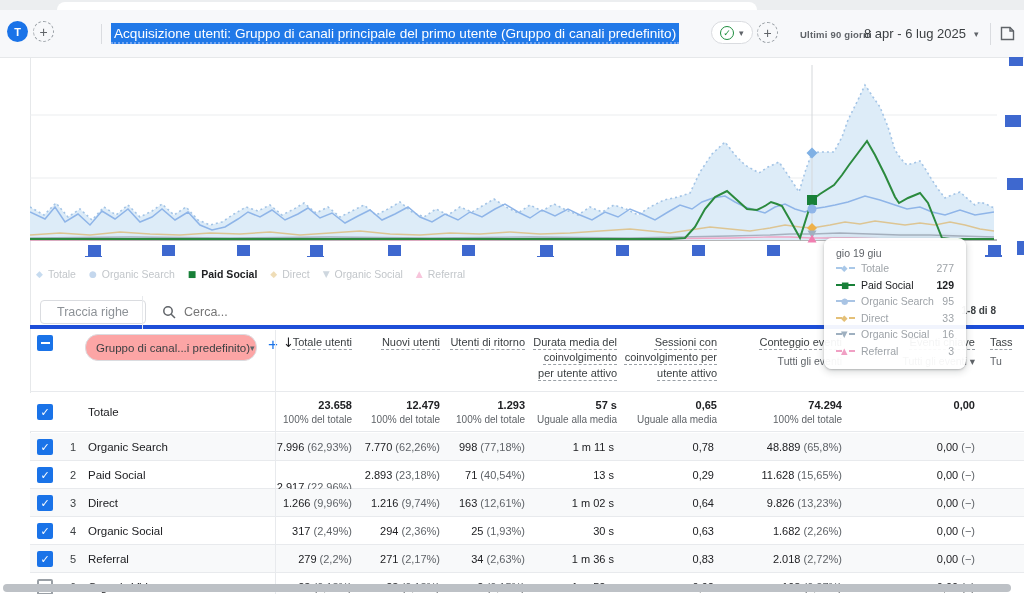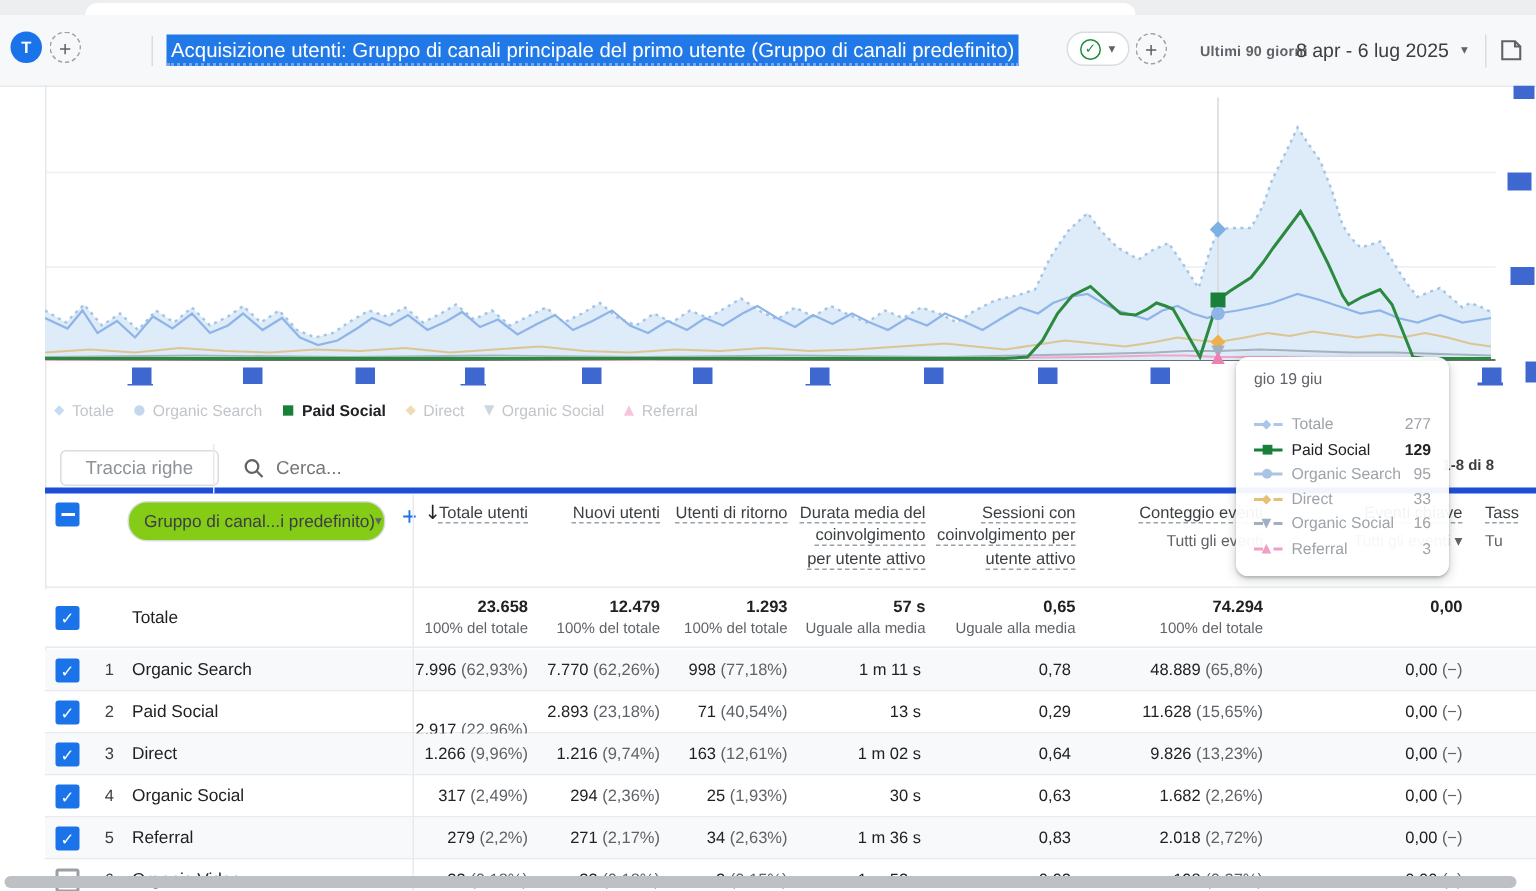--- a/index.html
+++ b/index.html
@@ -55,21 +55,21 @@
   #search-input { border:none; outline:none; background:transparent; font-size:12.5px; color:#3c4043; width:180px; font-family:"Liberation Sans",sans-serif; }
   #pagination { position:absolute; right:28px; top:9px; font-size:10px; color:#3c4043;font-weight:bold; }
 
   
   #theader { position:absolute; left:30px; top:330px; width:994px; height:62px; border-bottom:1px solid #e8eaed; }
   .checkbox { width:16px; height:16px; border-radius:2px; display:flex; align-items:center; justify-content:center; cursor:pointer; }
   .checkbox.on { background:#1a73e8; color:#fff; font-size:11px; }
   .checkbox.off { border:2px solid #9aa0a6; background:#fff; }
   .checkbox .ind-bar { width:9px; height:2px; background:#fff; }
   #hdr-checkbox { position:absolute; left:7px; top:5px; }
-  #dim-selector { position:absolute; left:55px; top:4px; width:172px; height:27px; border:1px solid #dadce0; border-radius:13px; background:#84cc16; display:flex; align-items:center; justify-content:space-between; padding:0 10px; font-size:11.5px; color:#3c4043; cursor:pointer; white-space:nowrap; }
+  #dim-selector { position:absolute; left:55px; top:4px; width:172px; height:27px; border:1px solid #dadce0; border-radius:13px; background:#fca5a5; display:flex; align-items:center; justify-content:space-between; padding:0 10px; font-size:11.5px; color:#3c4043; cursor:pointer; white-space:nowrap; }
   #add-dim { position:absolute; left:238px; top:5px; color:#1a73e8; font-size:17px; cursor:pointer; }
   #sort-arrow { position:absolute; left:253px; top:5px; font-size:13px; color:#202124; }
   .metrics { position:absolute; left:245px; top:0; display:flex; }
   .mcol { flex:0 0 auto; text-align:right; padding-top:5px; font-size:11px; line-height:1.4; }
   .mcol-label { color:#3c4043; text-decoration-line:underline; text-decoration-style:dashed; text-decoration-color:#9aa0a6; text-decoration-thickness:1px; text-underline-offset:3px; }
   .mcol-sub { color:#5f6368; margin-top:4px; font-size:10.5px; }
   .mcol.cut { text-align:left; padding-left:15px; }
 
   #totals-row { position:absolute; left:30px; top:393px; width:994px; height:39px; border-bottom:1px solid #e8eaed; background:#fff; }
   #totals-name { position:absolute; left:58px; top:13px; font-size:11.5px; color:#202124; }
@@ -85,21 +85,21 @@
   .trow .checkbox { position:absolute; left:7px; top:6px; }
   .row-rank { position:absolute; left:32px; top:8px; width:14px; text-align:right; font-size:11px; color:#3c4043; }
   .row-name { position:absolute; left:58px; top:8px; font-size:11.5px; color:#202124; }
   .trow .metrics { top:0; height:28px; align-items:center; }
   .dcell { flex:0 0 auto; font-size:11px; color:#202124; display:flex; justify-content:flex-end; align-items:center; gap:3px; height:28px; }
   .dcell .pct { color:#5f6368; }
   #col-divider { position:absolute; left:275px; top:330px; width:1px; height:264px; background:#e8eaed; }
 
   
   #chart-tooltip { position:absolute; left:824px; top:238px; width:142px; background:rgba(255,255,255,0.94); border-radius:8px; box-shadow:0 1px 2px rgba(60,64,67,.3), 0 2px 6px 2px rgba(60,64,67,.15); padding:9px 12px 10px 12px; z-index:20; }
-  #tooltip-date { font-size:10.5px; color:#5f6368; margin-bottom:16px; }
+  #tooltip-date { font-size:10.5px; color:#5f6368; margin-bottom:1px; }
   .tip-row { display:flex; align-items:center; height:16.5px; font-size:10.5px; color:#9ea3a8; }
   .tip-icon { position:relative; width:19px; height:10px; margin-right:6px; flex:0 0 auto; }
   .tip-line { position:absolute; left:0; right:0; top:4px; border-top-width:2px; }
   .tip-glyph { position:absolute; left:5px; top:0; font-size:8.5px; line-height:10px; }
   .tip-name { flex:1; white-space:nowrap; }
   .tip-val { text-align:right; }
   .tip-row.emph { color:#202124; }
   .tip-row.emph .tip-val { font-weight:bold; }
 
   #hscrollbar { position:absolute; left:3px; top:584px; width:1008px; height:8px; border-radius:4px; background:#bdc1c6; cursor:pointer; }

